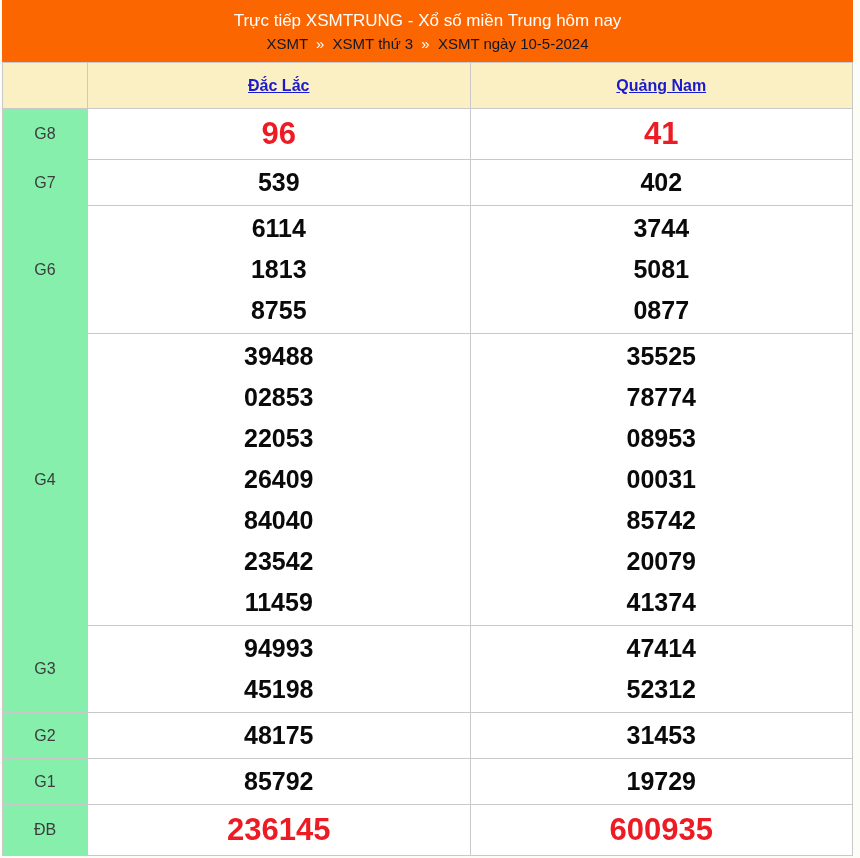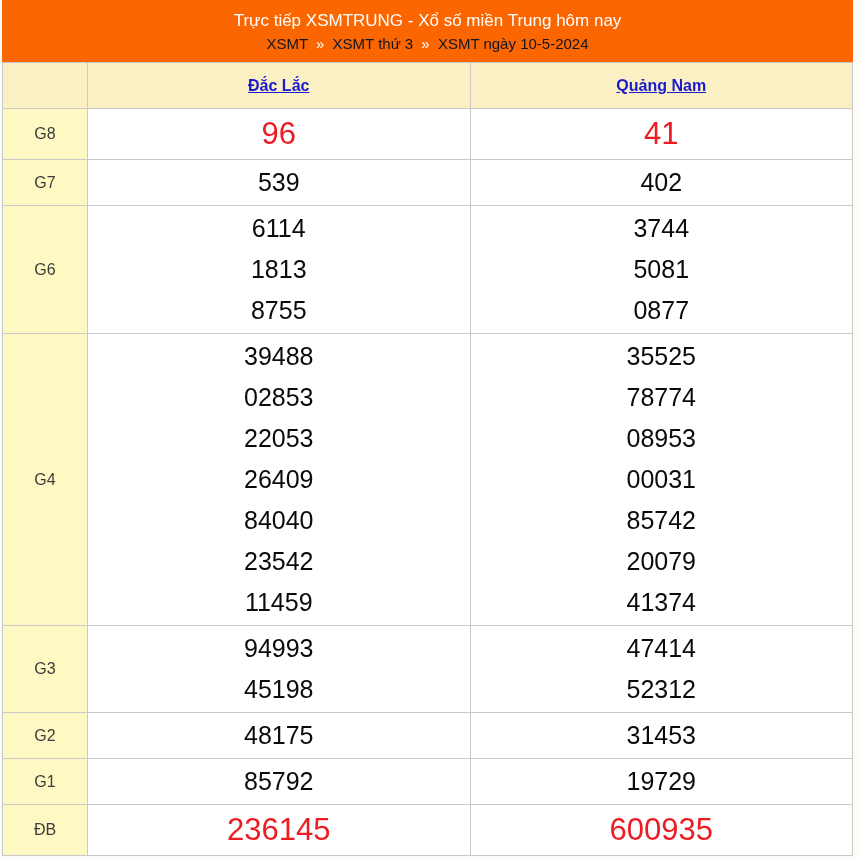--- a/index.html
+++ b/index.html
@@ -62,29 +62,29 @@
     font-weight: bold;
     text-decoration: underline;
     cursor: pointer;
   }
   td.prize-label {
     width: 85px;
     text-align: center;
     font-size: 16px;
     font-weight: normal;
     color: #3c3c3c;
-    background: #fef9c3;
+    background: #86efac;
   }
   td.num-cell {
     text-align: center;
     padding: 2px 0;
   }
   .num {
     font-size: 25px;
-    font-weight: normal;
+    font-weight: bold;
     color: #0a0a0a;
     line-height: 41px;
   }
   tr.highlight .num {
     font-size: 31px;
     color: var(--red, #ed1c24);
     line-height: 46px;
   }
 </style>
 </head>

